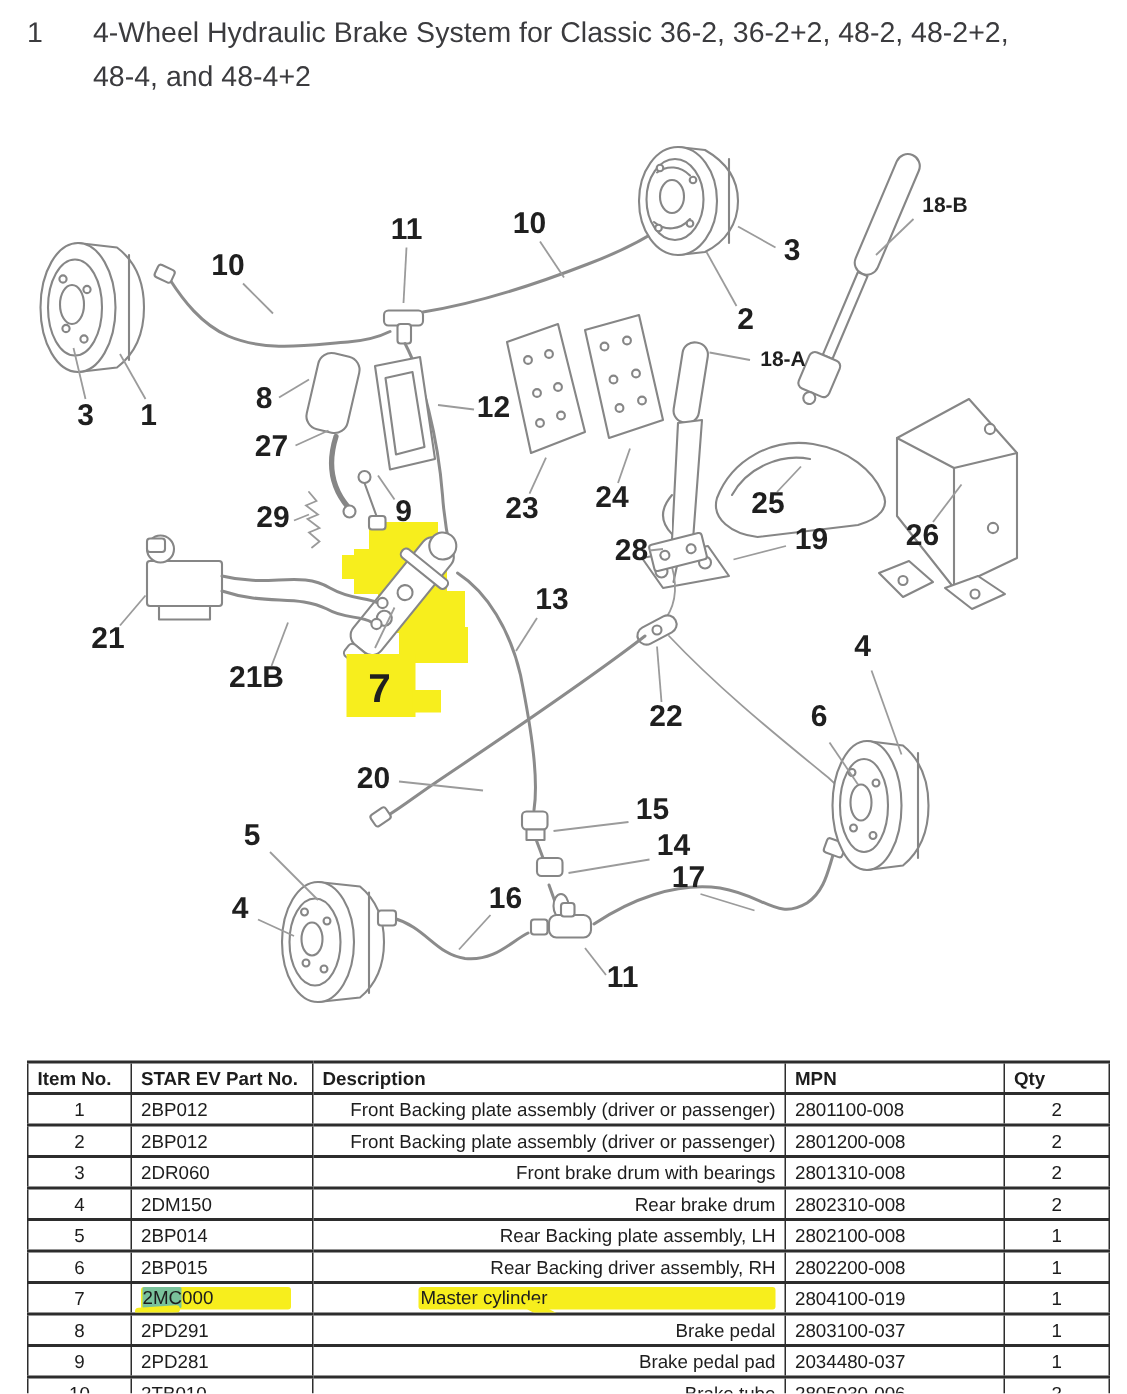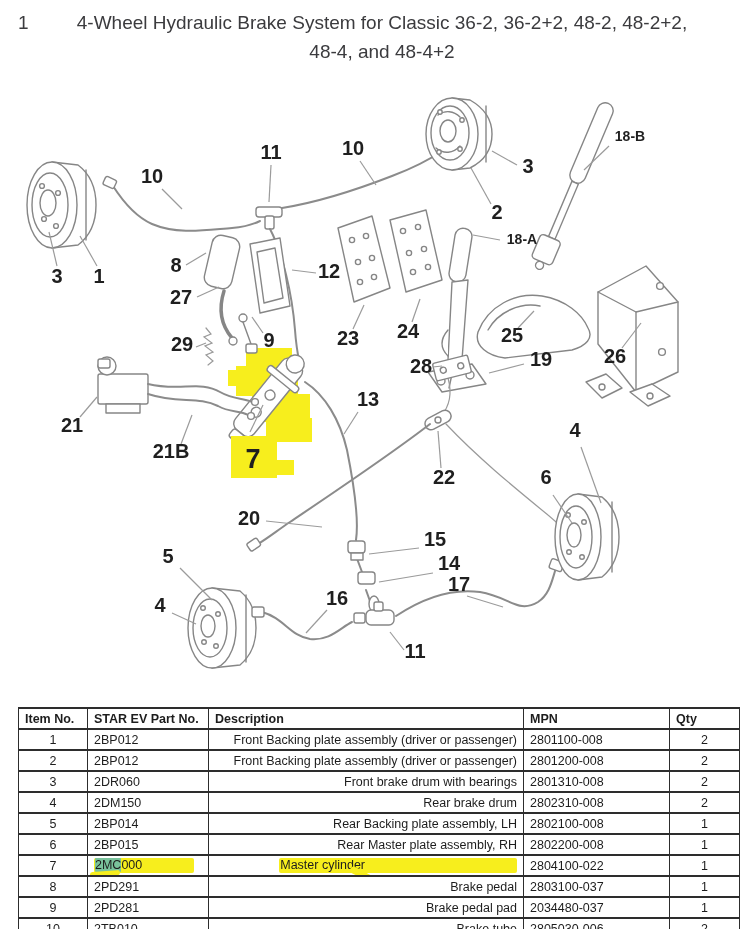--- a/index.html
+++ b/index.html
@@ -3,21 +3,21 @@
 <meta charset="utf-8">
 <style>
   html,body{margin:0;padding:0;background:#ffffff;}
   #page{position:relative;width:751px;height:929px;background:#fff;overflow:hidden;
         font-family:"Liberation Sans",sans-serif;}
 
   
   .heading{position:absolute;left:18px;top:8px;width:700px;display:flex;
            color:#3b3b3e;font-size:19px;line-height:29px;}
   .heading .num{width:44px;flex:0 0 44px;}
-  .heading .ttl{width:640px;text-align:center;}
+  .heading .ttl{width:640px;}
 
   
   svg#diagram{position:absolute;left:0;top:0;}
   .art{stroke:#868686;fill:#ffffff;stroke-width:1.4;stroke-linejoin:round;stroke-linecap:round;}
   .tube{stroke:#8b8b8b;fill:none;stroke-width:2;stroke-linecap:round;}
   .tube-thin{stroke:#9a9a9a;fill:none;stroke-width:1.2;stroke-linecap:round;}
   .leader{stroke:#9b9b9b;stroke-width:1.2;}
   .callout{font:600 20px "Liberation Sans",sans-serif;fill:#1f1f1f;text-anchor:middle;}
   .callout.small{font:600 14px "Liberation Sans",sans-serif;}
   .hl{fill:#f7ee1d;stroke:none;}
@@ -395,29 +395,29 @@
           <tr>
             <td class="c-item">5</td>
             <td class="c-part">2BP014</td>
             <td class="c-desc">Rear Backing plate assembly, LH</td>
             <td class="c-mpn">2802100-008</td>
             <td class="c-qty">1</td>
           </tr>
           <tr>
             <td class="c-item">6</td>
             <td class="c-part">2BP015</td>
-            <td class="c-desc">Rear Master plate assembly, RH</td>
+            <td class="c-desc">Rear Backing driver assembly, RH</td>
             <td class="c-mpn">2802200-008</td>
             <td class="c-qty">1</td>
           </tr>
           <tr>
             <td class="c-item">7</td>
             <td class="c-part"><span class="hl-marker hl-part"><span class="hl-match">2MC</span>000</span></td>
             <td class="c-desc"><span class="hl-marker hl-desc">Master cylinder</span></td>
-            <td class="c-mpn">2804100-022</td>
+            <td class="c-mpn">2804100-019</td>
             <td class="c-qty">1</td>
           </tr>
           <tr>
             <td class="c-item">8</td>
             <td class="c-part">2PD291</td>
             <td class="c-desc">Brake pedal</td>
             <td class="c-mpn">2803100-037</td>
             <td class="c-qty">1</td>
           </tr>
           <tr>

